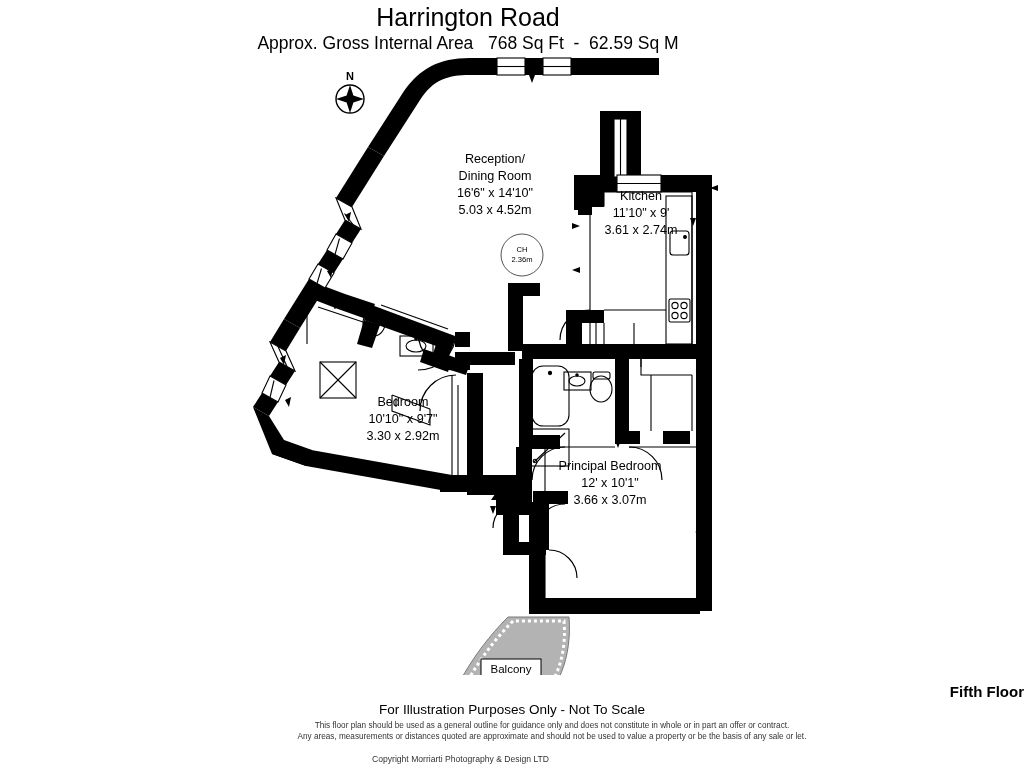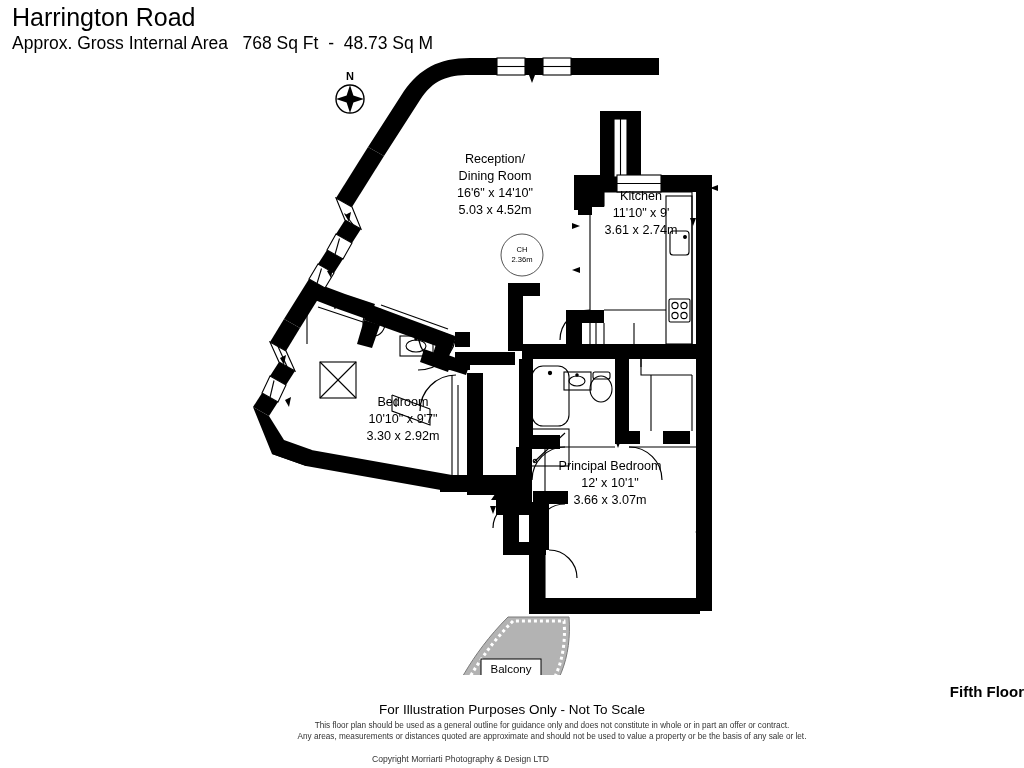--- a/index.html
+++ b/index.html
@@ -18,22 +18,23 @@
   #page {
     position: relative;
     width: 1024px;
     height: 768px;
   }
 
   
   .header {
     position: absolute;
     top: 0;
-    left: 12px;
+    left: 2px;
     width: 932px;
+    text-align: center;
   }
   .title {
     font-size: 25px;
     line-height: 30px;
     padding-top: 2px;
     letter-spacing: 0px;
     font-weight: 400;
   }
   .subtitle {
     font-size: 17.5px;
@@ -120,21 +121,21 @@
     fill: #000;
   }
 </style>
 </head>
 <body>
 
 <div id="page">
 
   <div class="header">
     <div class="title">Harrington Road</div>
-    <div class="subtitle">Approx. Gross Internal Area   768 Sq Ft  -  48.73 Sq M</div>
+    <div class="subtitle">Approx. Gross Internal Area   768 Sq Ft  -  62.59 Sq M</div>
   </div>
 
   <div id="plan-wrap">
   <svg id="plan" width="1024" height="620" viewBox="0 0 1024 620" xmlns="http://www.w3.org/2000/svg">
 
     <g>
       <text class="compass-n" x="350" y="25">N</text>
       <circle cx="350" cy="44" r="14" fill="#fff" stroke="#000" stroke-width="1.4"></circle>
       <path d="M350 30 L353.4 40.6 L364 44 L353.4 47.4 L350 58 L346.6 47.4 L336 44 L346.6 40.6 Z" fill="#000"></path>
     </g>

